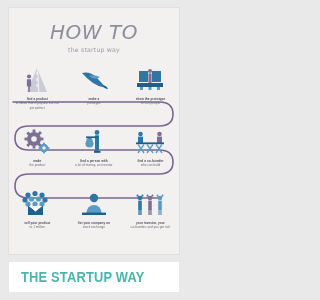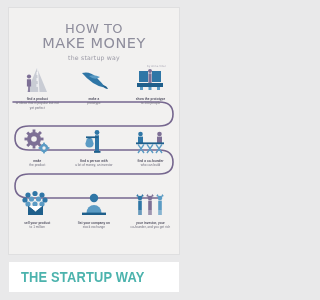--- a/index.html
+++ b/index.html
@@ -18,21 +18,21 @@
     box-shadow:0 0 0 1px rgba(0,0,0,.04);
     overflow:hidden;
   }
 
   
   .title-wrap{position:absolute;left:0;top:14px;width:170px;text-align:center;}
   .t-line1,.t-line2{
     display:block;color:#8e8d9c;font-weight:400;letter-spacing:.5px;
     font-family:"DejaVu Sans",sans-serif;line-height:1.05;
   }
-  .t-line1{font-size:13px;}
+  .t-line1{font-size:20px;font-style:italic;}
   .t-line2{font-size:14.5px;position:relative;}
   .byline{
     position:absolute;left:50%;margin-left:53px;top:30px;
     font-size:2.6px;color:#a9a8b4;letter-spacing:.1px;white-space:nowrap;
   }
   .subtitle{
     display:block;margin-top:3px;font-size:6.2px;color:#9b9aa6;
     letter-spacing:.2px;font-family:"DejaVu Sans",sans-serif;
   }
 
@@ -67,24 +67,20 @@
 </style>
 </head>
 <body>
 
 <div class="shot">
 
   <div class="poster">
 
     <div class="title-wrap">
       <span class="t-line1">HOW TO</span>
-      <span class="t-line2">
-        <span>MAKE MONEY</span>
-        <span class="byline">by Anna Vital</span>
-      </span>
       <span class="subtitle">the startup way</span>
     </div>
 
     <svg class="path-svg" viewBox="0 0 170 194">
       <path d="M4,44 H150 Q164,44 164,56 Q164,68 150,68 H20 Q6,68 6,80 Q6,92 20,92 H150
                Q164,92 164,104 Q164,116 150,116 H20 Q6,116 6,128 Q6,140 20,140 H150" transform="translate(0,-2)" fill="none" stroke="#6b5b87" stroke-width="1.6" stroke-linecap="round" opacity="0.92"></path>
     </svg>
 
     <div class="row row-1">
 

